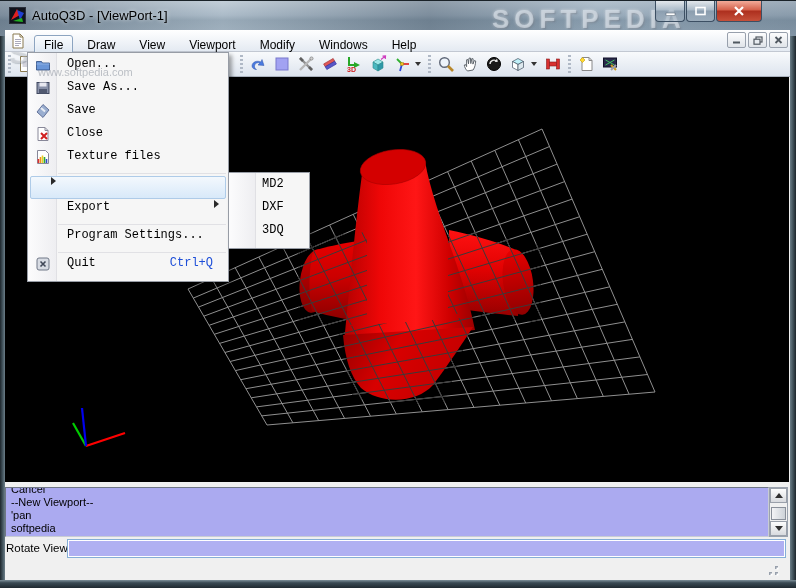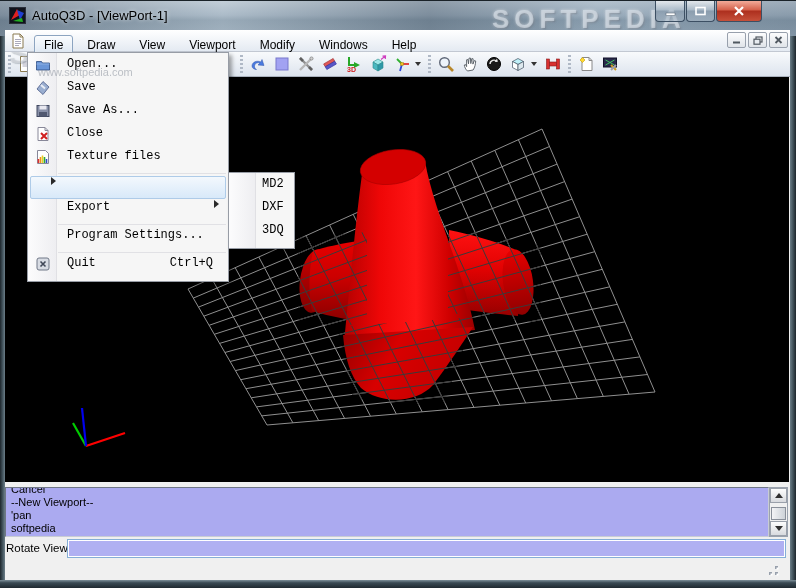--- a/index.html
+++ b/index.html
@@ -54,31 +54,31 @@
   .wm-toolbar{position:absolute;left:8px;top:36px;font-size:30px;font-weight:bold;letter-spacing:3px;
     color:rgba(255,255,255,.26);text-shadow:1px 1px 1px rgba(95,105,120,.35);z-index:12;pointer-events:none;}
   .wm-small{position:absolute;left:38px;top:66px;font-size:11px;color:rgba(138,146,156,.55);
     z-index:60;pointer-events:none;}
   
   .viewport{position:absolute;left:5px;top:77px;width:784px;height:405px;background:#000;z-index:1;}
   
   .menu-pop{position:absolute;background:#f6f6f6;border:1px solid #979ca5;
     box-shadow:3px 3px 4px rgba(0,0,0,.35);z-index:50;padding:3px 0;box-sizing:border-box;}
   #file-menu{left:27px;top:52px;width:202px;}
-  #insert-submenu{left:228px;top:172px;width:67px;z-index:55;}
+  #insert-submenu{left:228px;top:172px;width:82px;z-index:55;}
   .menu-pop::before{content:"";position:absolute;left:0;top:0;bottom:0;width:28px;
     background:linear-gradient(90deg,#fcfcfd,#eeeef1);border-right:1px solid #e0e0e4;}
   #insert-submenu::before{width:26px;}
   .mrow{position:relative;height:23px;display:flex;margin:0 2px;border-radius:2px;
     border:1px solid transparent;box-sizing:border-box;font-family:Liberation Mono, monospace;}
   .mrow.hl{background:linear-gradient(180deg,#f3f8fd,#d8e9f9);border:1px solid #aecbe8;}
   .mrow .micon{width:16px;height:16px;margin-left:4px;flex:0 0 16px;z-index:1;}
   .mrow .mlabel{font-size:12px;color:#000;margin-left:16px;flex:1;z-index:1;}
   #insert-submenu .mrow .mlabel{margin-left:30px;}
-  .mrow .mshortcut{font-size:12px;color:#000000;margin-right:12px;z-index:1;}
+  .mrow .mshortcut{font-size:12px;color:#1d4ed8;margin-right:12px;z-index:1;}
   .mrow .marrow{width:0;height:0;border-top:4px solid transparent;border-bottom:4px solid transparent;
     border-left:5px solid #2a2a2a;margin-right:6px;z-index:1;}
   .msep{height:1px;background:#e1e1e5;margin:2px 2px 2px 30px;}
   
   .console{position:absolute;left:5px;top:487px;width:764px;height:50px;background:#abaaf0;
     border:1px solid;border-color:#6f7785 #c8ccd4 #c8ccd4 #6f7785;box-sizing:border-box;
     overflow:hidden;z-index:2;}
   .console-inner{position:absolute;left:5px;bottom:1px;}
   .console-line{font-size:11px;line-height:13px;color:#000;white-space:pre;}
   .sb{position:absolute;left:769px;top:487px;width:19px;height:50px;background:#f0f0f0;
@@ -447,32 +447,32 @@
   <div class="menu-pop" id="file-menu">
       <div class="mrow">
         <span class="micon"><svg viewBox="0 0 16 16">
             <path d="M1.5 4.5h5l1 1.5h7v7h-13z" fill="#6a96d8" stroke="#2a4a80" stroke-width=".8"></path>
             <path d="M1.5 7h13" stroke="#9ab8e8" stroke-width=".8"></path>
           </svg></span>
         <span class="mlabel">Open...</span>
       </div>
       <div class="mrow">
         <span class="micon"><svg viewBox="0 0 16 16">
-            <path d="M8 1.5l6 5.5-6 7.5-6-5.5z" fill="#9aaed0" stroke="#4a5a88" stroke-width=".8"></path>
-            <path d="M6 5l4 3.6" stroke="#e8ecf4" stroke-width="2"></path>
-          </svg></span>
-        <span class="mlabel">Save</span>
-      </div>
-      <div class="mrow">
-        <span class="micon"><svg viewBox="0 0 16 16">
             <rect x="2" y="2.5" width="12" height="11" fill="#8890a8" stroke="#404860"></rect>
             <rect x="4.5" y="2.5" width="7" height="4" fill="#e8e8f0"></rect>
             <rect x="4" y="9" width="8" height="4.5" fill="#505870"></rect>
           </svg></span>
         <span class="mlabel">Save As...</span>
+      </div>
+      <div class="mrow">
+        <span class="micon"><svg viewBox="0 0 16 16">
+            <path d="M8 1.5l6 5.5-6 7.5-6-5.5z" fill="#9aaed0" stroke="#4a5a88" stroke-width=".8"></path>
+            <path d="M6 5l4 3.6" stroke="#e8ecf4" stroke-width="2"></path>
+          </svg></span>
+        <span class="mlabel">Save</span>
       </div>
       <div class="mrow">
         <span class="micon"><svg viewBox="0 0 16 16">
             <path d="M3 1.5h7l3 3v10H3z" fill="#fff" stroke="#889"></path>
             <path d="M10 1.5v3h3" fill="none" stroke="#889"></path>
             <path d="M6 7l6 6M12 7l-6 6" stroke="#d02020" stroke-width="2"></path>
           </svg></span>
         <span class="mlabel">Close</span>
       </div>
       <div class="mrow">

